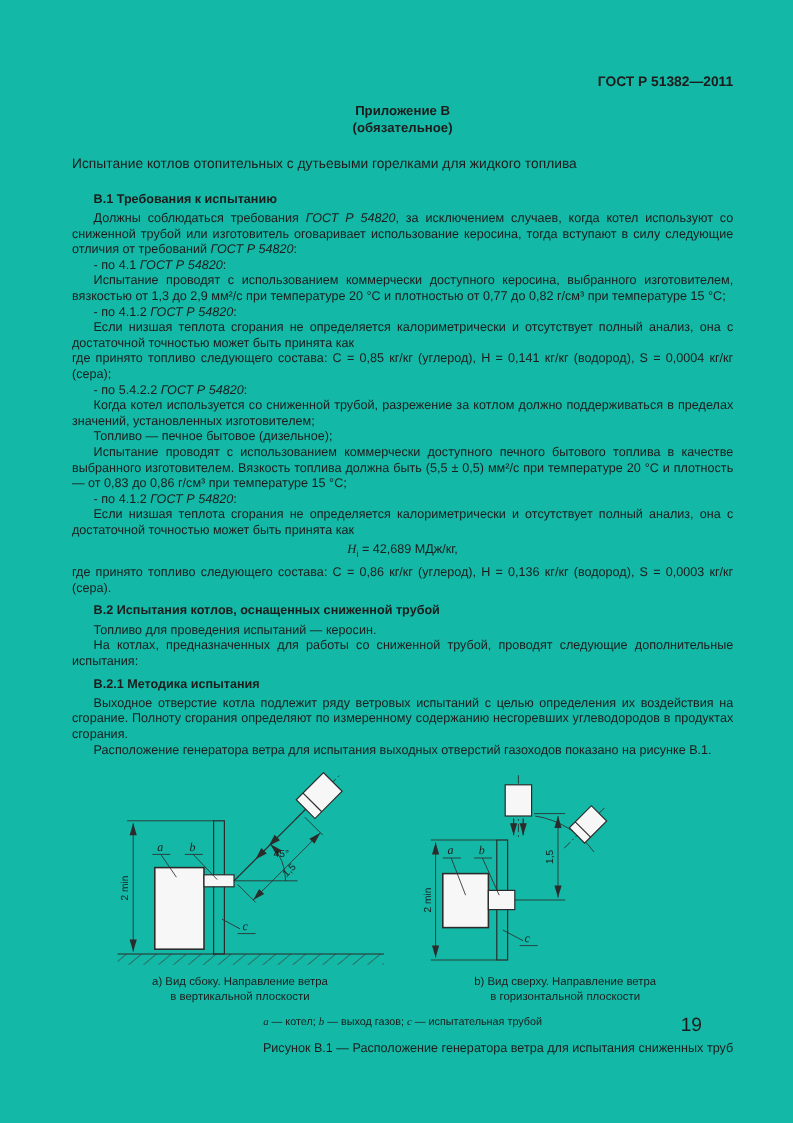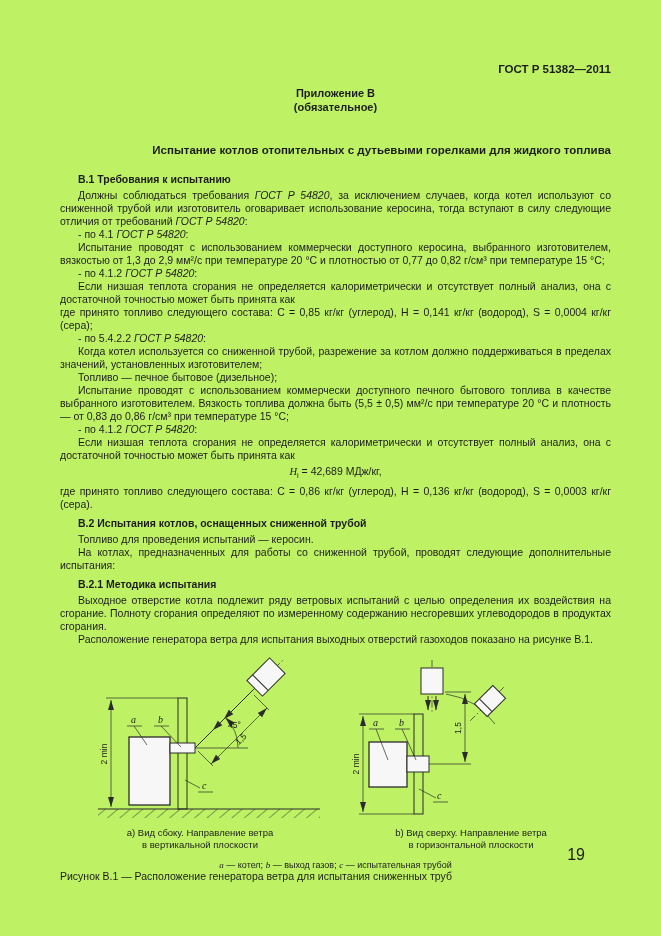--- a/index.html
+++ b/index.html
@@ -1,35 +1,35 @@
 <!DOCTYPE html>
 <html><head>
 <meta charset="utf-8">
 <style>
   html,body{margin:0;padding:0;background:#f7f7f8;}
-  .page{position:relative;width:661px;height:936px;background:#bef264;
+  .page{position:relative;width:661px;height:936px;background:#14b8a6;
         font-family:"Liberation Sans",sans-serif;color:#1c1c1c;overflow:hidden;}
   .doc-number{position:absolute;top:63px;right:50px;font-weight:700;font-size:11.5px;}
   .content{position:absolute;top:86px;left:60px;width:551px;}
   .appendix{text-align:center;font-weight:700;font-size:11px;line-height:14px;}
-  .main-title{text-align:right;font-weight:700;font-size:11.5px;margin-top:30px;}
+  .main-title{text-align:left;font-weight:400;font-size:11.5px;margin-top:17px;}
   .blocks{margin-top:17px;font-size:10.5px;line-height:13px;}
   .blocks .heading{font-weight:700;text-indent:18px;margin:6px 0 3px;}
   .blocks .para{text-align:justify;text-indent:18px;}
   .blocks .para-flush{text-align:justify;}
   .blocks .formula{text-align:center;padding:3px 0;}
   .blocks .formula i{font-family:"Liberation Serif",serif;}
   .blocks .formula sub{font-size:7.5px;}
   .figure-row{display:flex;justify-content:center;gap:26px;margin-top:8px;}
   .subfig{text-align:center;}
   .subfig svg{display:block;}
   .subfig-caption{font-size:9.5px;line-height:12px;margin-top:3px;}
   .fig-legend{text-align:center;font-size:9px;margin-top:9px;}
   .fig-legend i{font-family:"Liberation Serif",serif;}
-  .fig-caption{text-align:left;font-size:10.5px;margin-top:0;}
+  .fig-caption{text-align:right;font-size:10.5px;margin-top:12px;}
   .page-number{position:absolute;right:76px;bottom:72px;font-size:16px;}
   
   .s{stroke:#2b2b2b;stroke-width:1;fill:none;}
   .sf{stroke:#2b2b2b;stroke-width:1;fill:#f7f7f8;}
   .s2{stroke:#2b2b2b;stroke-width:1.3;fill:#f7f7f8;}
   .t{stroke:#2b2b2b;stroke-width:0.7;fill:none;}
   .cl{stroke:#2b2b2b;stroke-width:0.7;stroke-dasharray:7 2.5 1.5 2.5;fill:none;}
   text.lbl{font:italic 10px "Liberation Serif",serif;fill:#1c1c1c;}
   text.dim{font:8.5px "Liberation Sans",sans-serif;fill:#1c1c1c;}
 </style>

